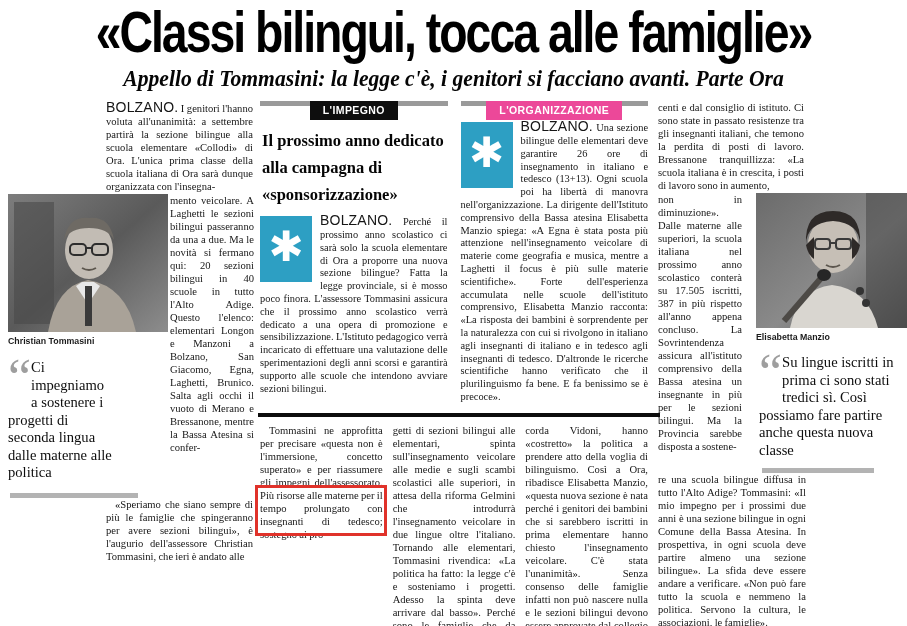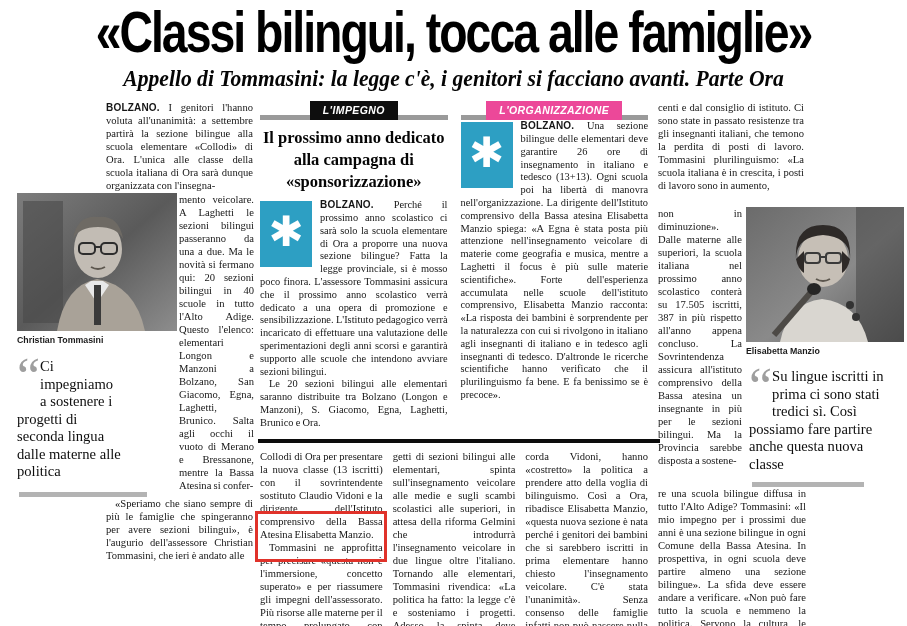--- a/index.html
+++ b/index.html
@@ -28,21 +28,21 @@
     margin-top: 4px; color: #050505;
   }
 
   
   .jtext { text-align: justify; font-size: 10.6px; line-height: 13px;
            hyphens: auto; -webkit-hyphens: auto; word-spacing: -0.4px; }
   .jtext p { margin: 0; }
   .jtext p.indent { text-indent: 9px; }
   .dateline {
     font-family: "Liberation Sans", sans-serif;
-    font-weight: bold; font-size: 10px; letter-spacing: 0.2px;
+    font-weight: normal; font-size: 14px; letter-spacing: 0.2px;
   }
   .caption {
     font-family: "Liberation Sans", sans-serif;
     font-weight: bold; font-size: 8.8px; color: #1c1c1c; margin-top: 4px;
   }
   .pullquote { font-size: 14.6px; line-height: 17.5px; color: #0d0d0d; }
   .qmark {
     float: left; font-family: "Liberation Serif", serif;
     font-size: 52px; line-height: 34px; color: #9e9e9e;
     margin: 2px 4px 0 0; letter-spacing: -4px;
@@ -50,47 +50,47 @@
   .graybar { height: 5px; background: #b3b3b3; }
 
   
   .content { display: flex; margin-top: 9px; padding: 0 2px; }
   .region-left  { width: 252px; flex: none; }
   .region-mid   { width: 401px; flex: none; padding: 0 7px 0 6px; }
   .region-right { width: 250px; flex: none; padding-left: 3px; }
 
   .pL { margin-left: 104px; width: 147px; }
   .rowL { display: flex; margin-top: 1px; }
-  .stackL { width: 168px; flex: none; padding-left: 6px; margin-left: 9px; }
+  .stackL { width: 168px; flex: none; padding-left: 6px; }
   .narrowL { flex: 1; }
   .photo-frame { display: block; }
   .pq-left { margin-top: 13px; width: 106px; }
   .bar-left { width: 128px; margin-top: 11px; margin-left: 2px; }
 
   .pR { width: 146px; }
-  .rowR { display: flex; margin-top: 15px; }
+  .rowR { display: flex; margin-top: 1px; gap: 10px; }
   .narrowR { width: 84px; flex: none; }
   .stackR { flex: 1; padding-left: 4px; }
   .pq-right { margin-top: 12px; margin-left: 3px; width: 152px; }
   .bar-right { width: 112px; margin-top: 9px; margin-left: 6px; }
 
   
   .boxrow { display: flex; gap: 13px; }
   .nbox { flex: 1; min-width: 0; }
-  .boxhead { display: flex; align-items: flex-end; font-style: italic; }
+  .boxhead { display: flex; align-items: flex-start; }
   .boxhead .hline { height: 5px; background: #9a9a9a; flex: 1; }
   .boxhead .tab {
     background: #0e0e0e; color: #fff;
     font-family: "Liberation Sans", sans-serif; font-weight: bold;
     font-size: 10.5px; letter-spacing: 0.4px;
     padding: 3px 13px 4px; white-space: nowrap;
   }
   .boxtitle {
     font-family: "Liberation Serif", serif; font-weight: bold;
-    font-size: 16.5px; line-height: 22px; text-align: center;
+    font-size: 16.5px; line-height: 27px; text-align: left;
     margin: 7px 2px 6px; color: #050505;
   }
   .boxbody { font-size: 10.4px; line-height: 12.8px; }
   .astbox {
     float: left; width: 52px; height: 66px; margin: 2px 8px 3px 0;
     display: flex; align-items: center; justify-content: center;
   }
   .astbox .ast {
     font-family: "DejaVu Sans", sans-serif; color: #ffffff;
     font-size: 42px; line-height: 1; transform: translateY(-2px);
@@ -109,21 +109,21 @@
 
 <div class="page">
 
   <h1 class="headline">«Classi bilingui, tocca alle famiglie»</h1>
   <div class="subheadline">Appello di Tommasini: la legge c'è, i genitori si facciano avanti. Parte Ora</div>
 
   <div class="content">
 
     <div class="region-left">
       <div class="jtext pL">
-        <p><span class="dateline">BOLZANO.</span><span> I genitori l'hanno voluta all'unanimità: a settembre partirà la sezione bilingue alla scuola elementare «Collodi» di Ora. L'unica alle classe della scuola italiana di Ora sarà dunque organizzata con l'insegna-</span></p>
+        <p><span class="dateline">BOLZANO.</span><span> I genitori l'hanno voluta all'unanimità: a settembre partirà la sezione bilingue alla scuola elementare «Collodi» di Ora. L'unica prima classe della scuola italiana di Ora sarà dunque organizzata con l'insegna-</span></p>
       </div>
       <div class="rowL">
         <div class="stackL">
           <svg class="photo-frame" width="160" height="138" viewBox="0 0 160 138">
             <defs>
               <linearGradient id="bgL" x1="0" y1="0" x2="1" y2="1">
                 <stop offset="0" stop-color="#7d7d7d"></stop>
                   <stop offset="0.5" stop-color="#5a5a5a"></stop>
                   <stop offset="1" stop-color="#8d8d8d"></stop>
               </linearGradient>
@@ -163,21 +163,20 @@
             <div class="hline"></div>
             <div class="tab" style="background: rgb(14, 14, 14);">L'IMPEGNO</div>
             <div class="hline"></div>
           </div>
           <div class="boxtitle">Il prossimo anno dedicato alla campagna di «sponsorizzazione»</div>
           <div class="jtext boxbody">
             <div class="astbox" style="background: rgb(45, 159, 195);">
               <span class="ast">✱</span>
             </div>
             <p><span class="dateline">BOLZANO.</span><span> Perché il prossimo anno scolastico ci sarà solo la scuola elementare di Ora a proporre una nuova sezione bilingue? Fatta la legge provinciale, si è mosso poco finora. L'assessore Tommasini assicura che il prossimo anno scolastico verrà dedicato a una opera di promozione e sensibilizzazione. L'Istituto pedagogico verrà incaricato di effettuare una valutazione delle sperimentazioni degli anni scorsi e garantirà supporto alle scuole che intendono avviare sezioni bilingui.</span></p>
-            <p class="indent">Le 20 sezioni bilingui alle elementari saranno distribuite tra Bolzano (Longon e Manzoni), S. Giacomo, Egna, Laghetti, Brunico e Ora.</p>
           </div>
         </div>
 
         <div class="nbox">
           <div class="boxhead">
             <div class="hline"></div>
             <div class="tab" style="background: #ec4899;">L'ORGANIZZAZIONE</div>
             <div class="hline"></div>
           </div>
           <div class="jtext boxbody">
@@ -187,35 +186,34 @@
             <p><span class="dateline">BOLZANO.</span><span> Una sezione bilingue delle elementari deve garantire 26 ore di insegnamento in italiano e tedesco (13+13). Ogni scuola poi ha libertà di manovra nell'organizzazione. La dirigente dell'Istituto comprensivo della Bassa atesina Elisabetta Manzio spiega: «A Egna è stata posta più attenzione nell'insegnamento veicolare di materie come geografia e musica, mentre a Laghetti il focus è più sulle materie scientifiche». Forte dell'esperienza accumulata nelle scuole dell'istituto comprensivo, Elisabetta Manzio racconta: «La risposta dei bambini è sorprendente per la naturalezza con cui si rivolgono in italiano agli insegnanti di italiano e in tedesco agli insegnanti di tedesco. D'altronde le ricerche scientifiche hanno verificato che il plurilinguismo fa bene. E fa benissimo se è precoce».</span></p>
           </div>
         </div>
       </div>
 
       <div class="middivider"></div>
 
       <div class="botrow">
         <div class="jtext botcol">
           <div class="redbox" style="border-color: rgb(224, 50, 42);"></div>
-          <p>Collodi di Ora per presentare la nuova classe (13 iscritti) con il sovrintendente sostituto Claudio Vidoni e la dirigente dell'Istituto comprensivo della Bassa Atesina Elisabetta Manzio.</p>
           <p class="indent">Tommasini ne approfitta per precisare «questa non è l'immersione, concetto superato» e per riassumere gli impegni dell'assessorato. Più risorse alle materne per il tempo prolungato con insegnanti di tedesco; sostegno ai pro-</p>
         </div>
         <div class="jtext botcol">
           <p>getti di sezioni bilingui alle elementari, spinta sull'insegnamento veicolare alle medie e sugli scambi scolastici alle superiori, in attesa della riforma Gelmini che introdurrà l'insegnamento veicolare in due lingue oltre l'italiano. Tornando alle elementari, Tommasini rivendica: «La politica ha fatto: la legge c'è e sosteniamo i progetti. Adesso la spinta deve arrivare dal basso». Perché sono le famiglie che da sempre, ri-</p>
         </div>
         <div class="jtext botcol">
           <p>corda Vidoni, hanno «costretto» la politica a prendere atto della voglia di bilinguismo. Così a Ora, ribadisce Elisabetta Manzio, «questa nuova sezione è nata perché i genitori dei bambini che si sarebbero iscritti in prima elementare hanno chiesto l'insegnamento veicolare. C'è stata l'unanimità». Senza consenso delle famiglie infatti non può nascere nulla e le sezioni bilingui devono essere approvate dal collegio do-</p>
         </div>
       </div>
     </div>
 
     <div class="region-right">
       <div class="jtext pR">
-        <p>centi e dal consiglio di istituto. Ci sono state in passato resistenze tra gli insegnanti italiani, che temono la perdita di posti di lavoro. Tommasini plurilinguismo: «La scuola italiana è in crescita, i posti di lavoro sono in aumento,</p>
+        <p>centi e dal consiglio di istituto. Ci sono state in passato resistenze tra gli insegnanti italiani, che temono la perdita di posti di lavoro. Bressanone tranquillizza: «La scuola italiana è in crescita, i posti di lavoro sono in aumento,</p>
       </div>
       <div class="rowR">
         <div class="jtext narrowR">
           <p>non in diminuzione». Dalle materne alle superiori, la scuola italiana nel prossimo anno scolastico conterà su 17.505 iscritti, 387 in più rispetto all'anno appena concluso. La Sovrintendenza assicura all'istituto comprensivo della Bassa atesina un insegnante in più per le sezioni bilingui. Ma la Provincia sarebbe disposta a sostene-</p>
         </div>
         <div class="stackR">
           <svg class="photo-frame" width="158" height="135" viewBox="0 0 158 135">
             <defs>
               <linearGradient id="bgR" x1="0" y1="0" x2="1" y2="1">
                 <stop offset="0" stop-color="#6b6b6b"></stop>

